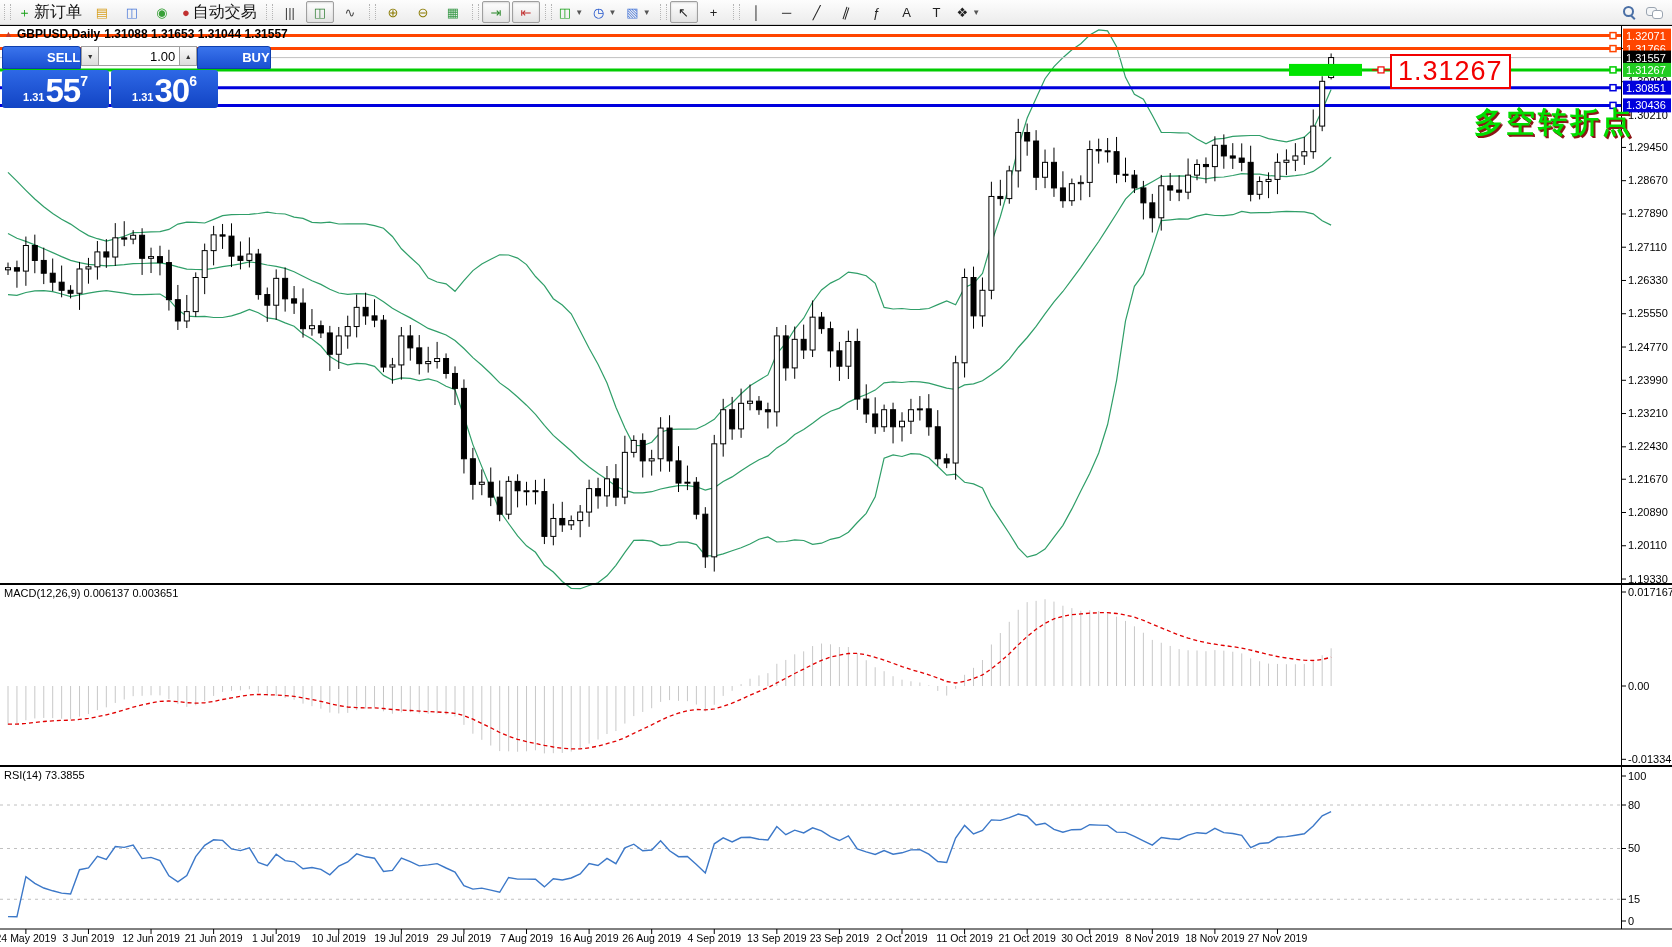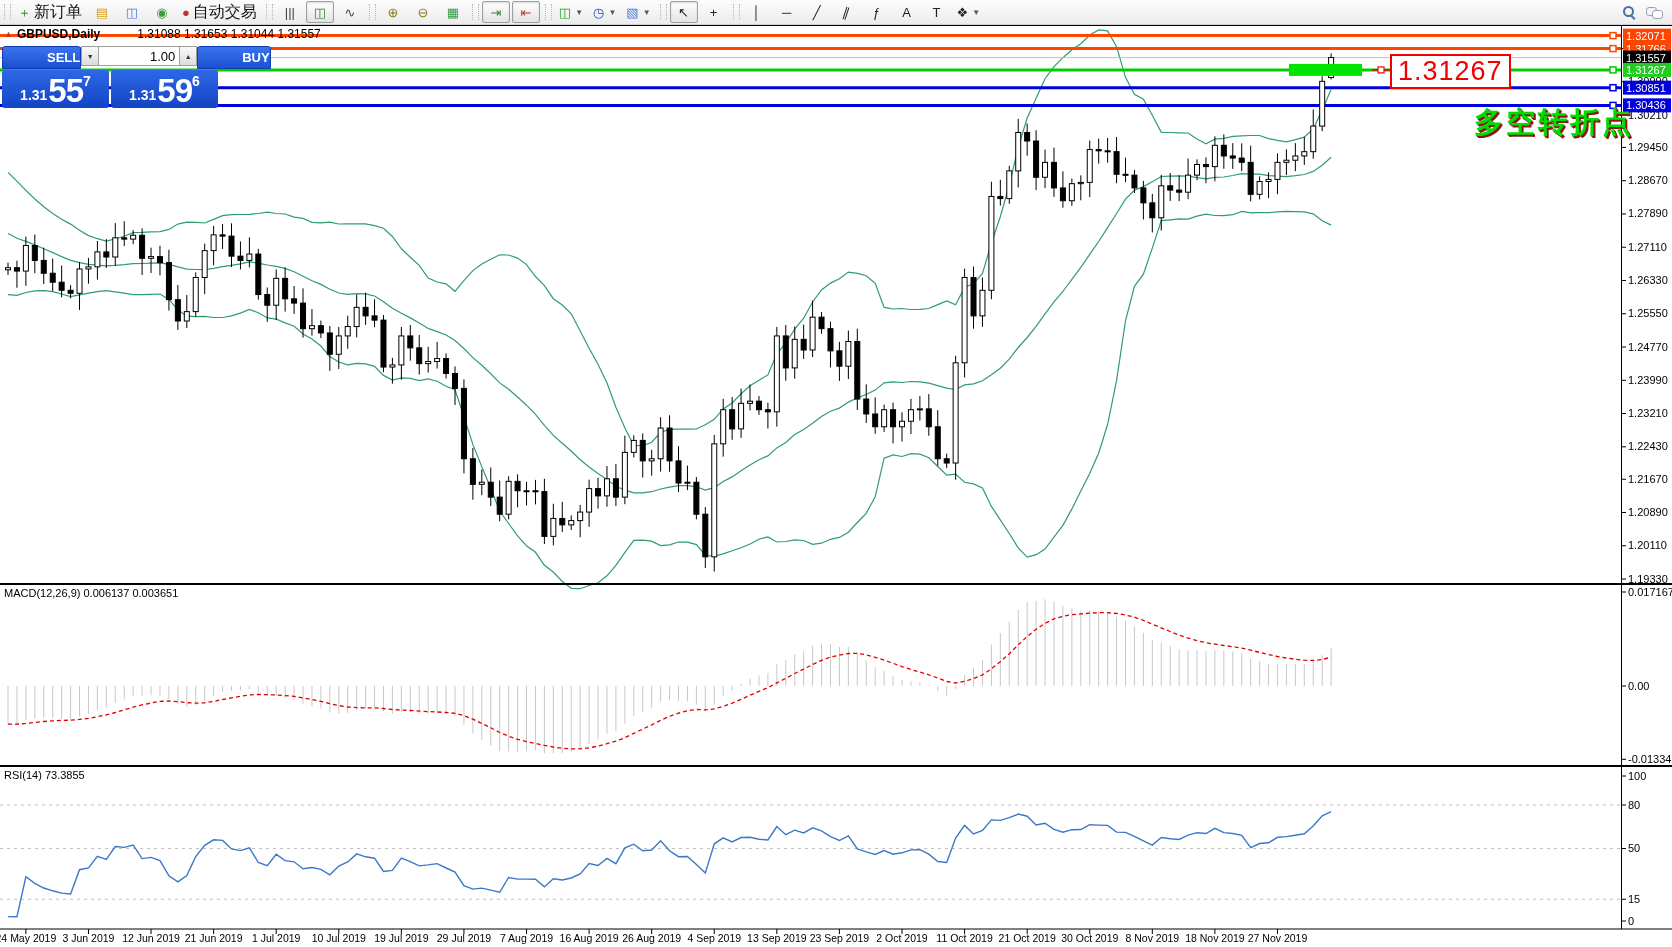--- a/index.html
+++ b/index.html
@@ -24,35 +24,35 @@
   .icon-search{position:relative;width:14px;height:14px;display:inline-block;}
   .icon-search::before{content:"";position:absolute;left:1px;top:1px;width:7px;height:7px;border:2px solid #4a6fa5;border-radius:50%;}
   .icon-search::after{content:"";position:absolute;left:10px;top:10px;width:5px;height:2px;background:#4a6fa5;transform:rotate(45deg);transform-origin:0 0;}
   .icon-chat{position:relative;width:16px;height:13px;display:inline-block;}
   .icon-chat::before{content:"";position:absolute;left:0;top:1px;width:9px;height:7px;border:1px solid #9aa4b0;border-radius:3px;background:#f4f6f8;}
   .icon-chat::after{content:"";position:absolute;left:6px;top:4px;width:9px;height:7px;border:1px solid #9aa4b0;border-radius:3px;background:#fff;}
   
   #chart-title{position:absolute;left:4px;top:27px;z-index:4;display:flex;align-items:center;gap:4px;
     font-size:12px;font-weight:700;color:#000;}
   #symbol-icon{color:#c23b2a;font-size:9px;}
-  #chart-title .ohlc{font-weight:400;margin-left:33px;}
+  #chart-title .ohlc{font-weight:700;}
   
   #trade-panel{position:absolute;left:2px;top:46px;width:216px;z-index:4;font-family:"Liberation Sans",sans-serif;}
   #tp-top{display:flex;align-items:stretch;height:23px;}
   .tp-btn{width:51px;border:1px solid #0f3fae;border-radius:3px 3px 0 0;color:#fff;font-size:13px;font-weight:700;
     background:linear-gradient(#3a74ec,#1a50d2);display:flex;align-items:center;justify-content:center;cursor:pointer;padding-left:44px;}
   #tp-vol{flex:1;display:flex;height:20px;}
   .spin{width:16px;background:linear-gradient(#fafafa,#dcdcdc);border:1px solid #9f9f9f;font-size:7px;color:#333;
     display:flex;align-items:center;justify-content:center;cursor:pointer;}
   #vol-input{width:72px;border:1px solid #9f9f9f;border-left:none;border-right:none;text-align:right;
     font-size:13px;padding:0 4px;outline:none;font-family:"Liberation Sans",sans-serif;}
   #tp-prices{display:flex;gap:2px;margin-top:1px;}
   .price-box{width:106px;height:37px;border-radius:3px;color:#fff;background:linear-gradient(#2e68e6,#1244c4);
     display:flex;align-items:flex-end;justify-content:center;padding:0 2px 1px 2px;cursor:pointer;}
-  .price-box .frac{font-size:14px;font-weight:700;margin:4px 1px 4px 0;}
+  .price-box .frac{font-size:11px;font-weight:700;margin:4px 1px 4px 0;}
   .price-box .big{font-size:33px;font-weight:700;line-height:33px;letter-spacing:-1px;}
   .price-box .sup{font-size:14px;font-weight:700;align-self:flex-start;margin-top:3px;}
   
   #price-callout{position:absolute;z-index:4;border:2px solid #f20000;background:#fff;color:#f20000;
     font-size:27px;font-weight:400;padding:0 6px;line-height:31px;letter-spacing:1px;}
   #turning-point{position:absolute;z-index:4;color:#00dd00;font-size:29px;font-weight:700;letter-spacing:3px;
     text-shadow:2px 2px 0 #8c1616, 1px 1px 0 #8c1616;white-space:nowrap;}
   svg{position:absolute;left:0;top:0;z-index:1;}
   text{font-family:"Liberation Sans",sans-serif;}
 </style>
@@ -177,21 +177,21 @@
       <div class="tp-btn">BUY</div>
     </div>
     <div id="tp-prices">
       <div class="price-box">
         <span class="frac">1.31</span>
         <span class="big">55</span>
         <span class="sup">7</span>
       </div>
       <div class="price-box">
         <span class="frac">1.31</span>
-        <span class="big">59</span>
+        <span class="big">30</span>
         <span class="sup">6</span>
       </div>
     </div>
   </div>
 
   <div id="price-callout" style="left: 1390px; top: 54px;">1.31267</div>
   <div id="turning-point" style="left: 1474px; top: 103px;">多空转折点</div>
 
   <svg id="chart" width="1672" height="947" viewBox="0 0 1672 947">
       <g>

